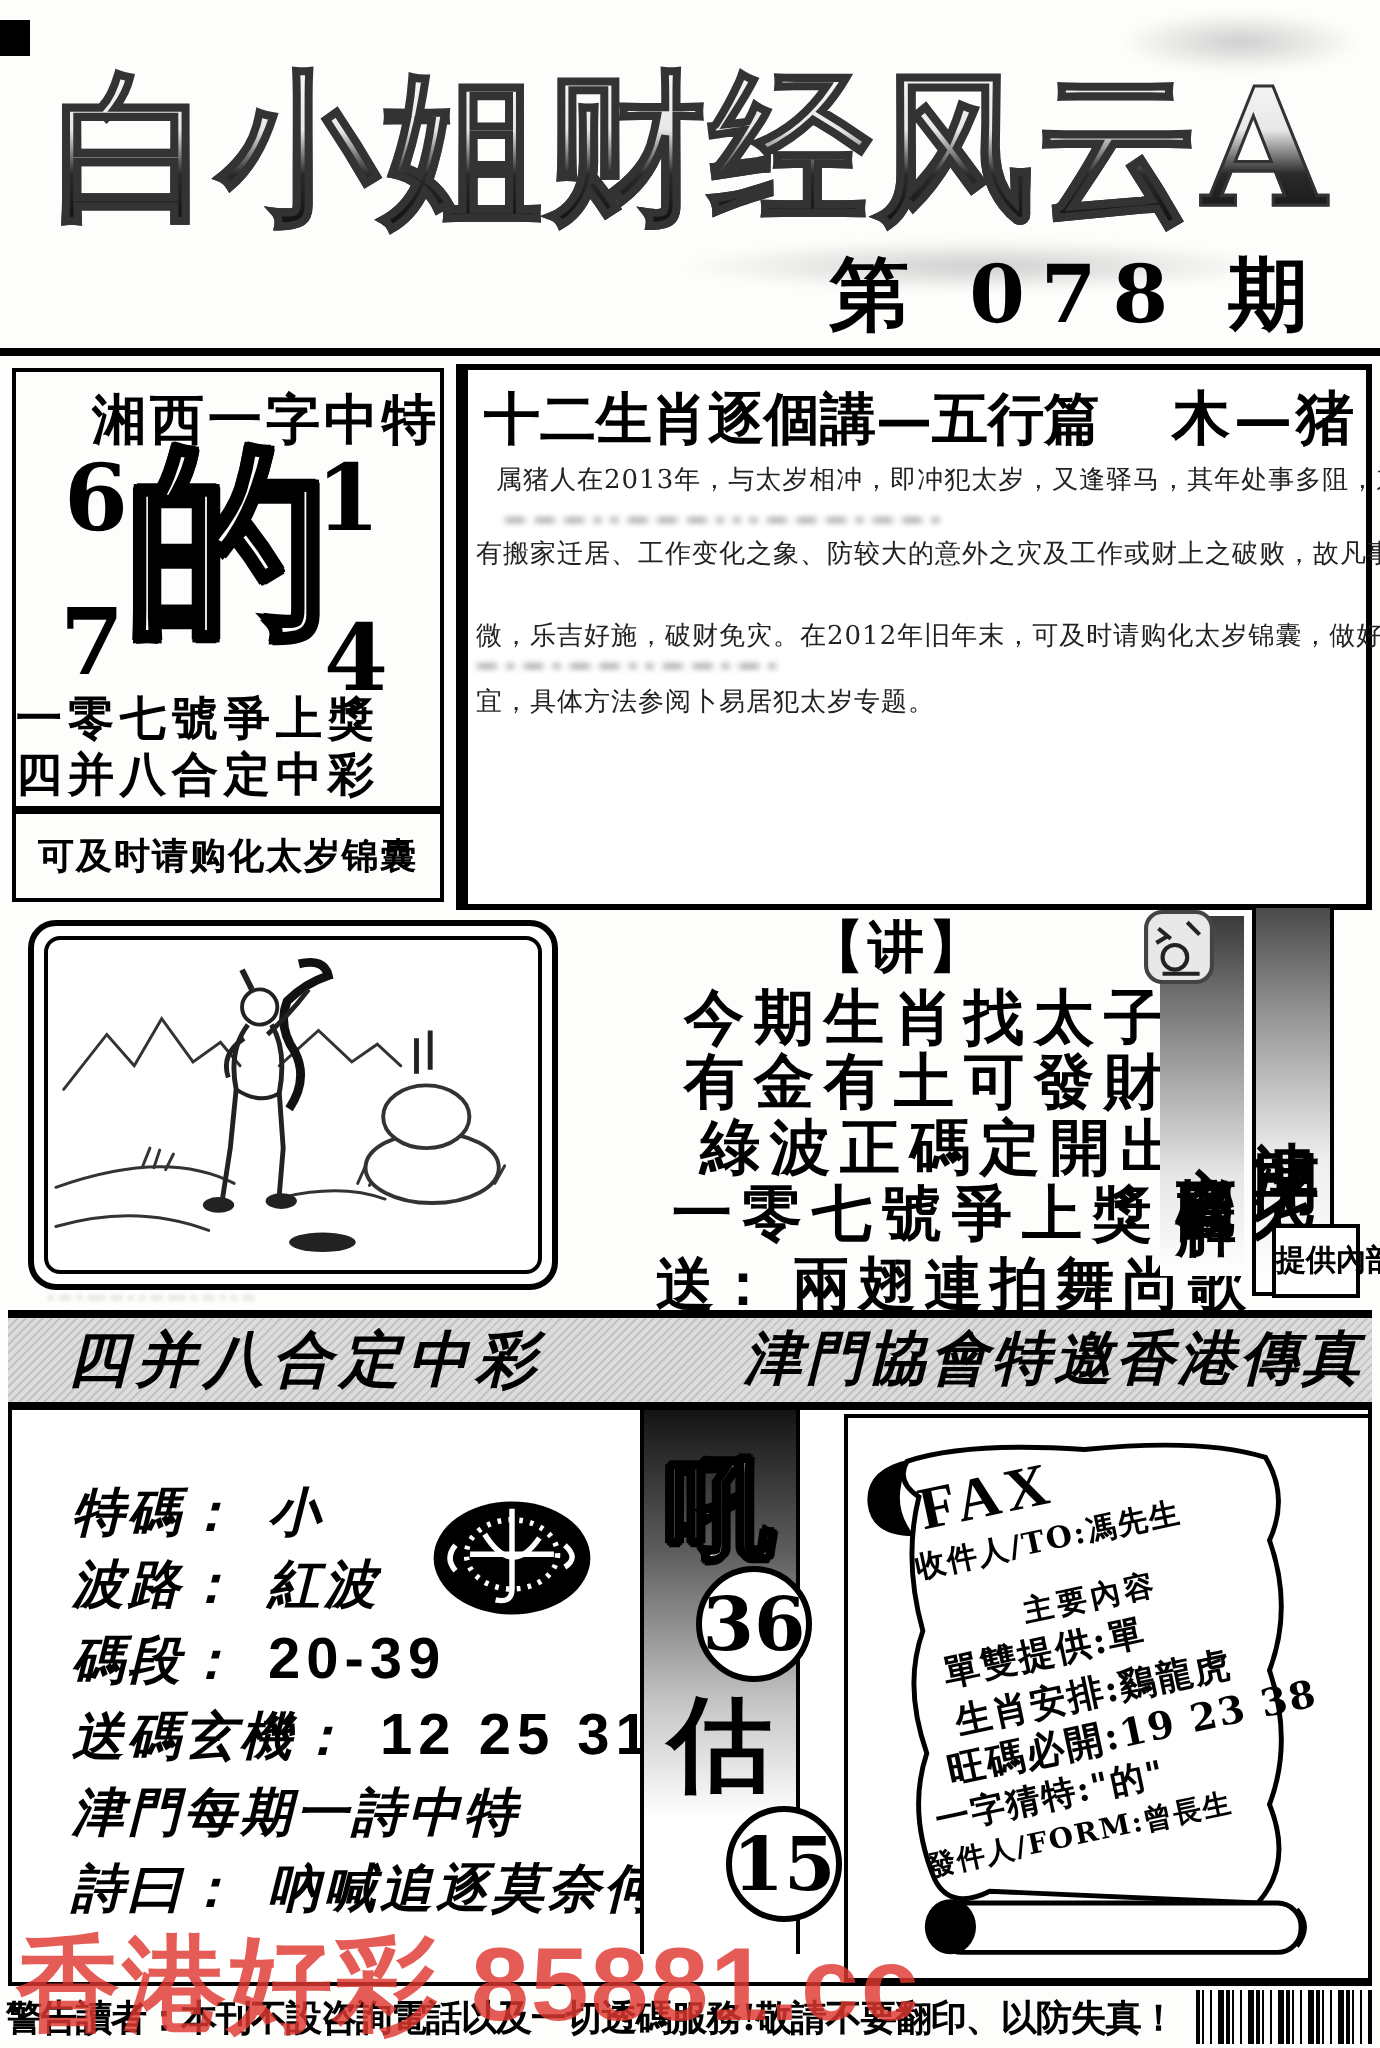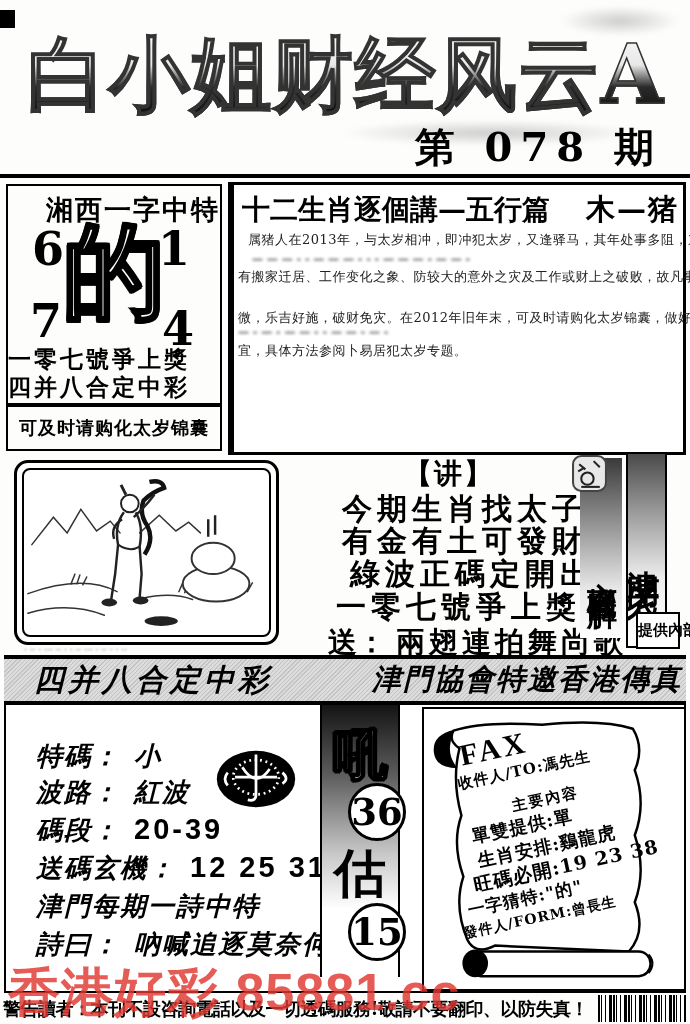--- a/index.html
+++ b/index.html
@@ -135,21 +135,21 @@
   .guess-char { position:absolute; width:100%; text-align:center; font-weight:bold; line-height:1; }
   .gc1 { top:22px; font-size:54px; color:#fff; -webkit-text-stroke:2px #000;
          text-shadow:2px 0 #000,-2px 0 #000,0 2px #000,0 -2px #000; }
   .gc2 { top:142px; font-size:52px; color:#000; }
   .guess-circle {
     position:absolute; width:58px; height:58px; border:3px solid #000; border-radius:50%;
     background:#fff; display:flex; align-items:center; justify-content:center;
     font-size:37px; font-weight:bold; font-family:"DejaVu Serif",serif;
   }
   .gn1 { left:26px; top:78px; }
-  .gn2 { left:26px; top:198px; }
+  .gn2 { left:41px; top:198px; }
 
   .fax-box { position:absolute; left:422px; top:707px; width:264px; height:284px; border:2px solid #000; background:#fff; overflow:hidden; }
   .fax-box svg.scroll { position:absolute; inset:0; width:100%; height:100%; }
   .fax-text { position:absolute; transform:rotate(-12deg); transform-origin:left center; white-space:nowrap; font-weight:bold; }
   .fx-title { left:36px; top:30px;  font-size:30px; letter-spacing:3px; font-family:"Liberation Serif",serif; }
   .fx-to    { left:34px; top:66px;  font-size:15px; letter-spacing:1px; }
   .fx-subj  { left:88px; top:88px;  font-size:15px; letter-spacing:2px; }
   .fx-l1    { left:48px; top:116px; font-size:18px; letter-spacing:1px; }
   .fx-l2    { left:54px; top:140px; font-size:18px; letter-spacing:1px; }
   .fx-l3    { left:50px; top:164px; font-size:19px; letter-spacing:1px; }

